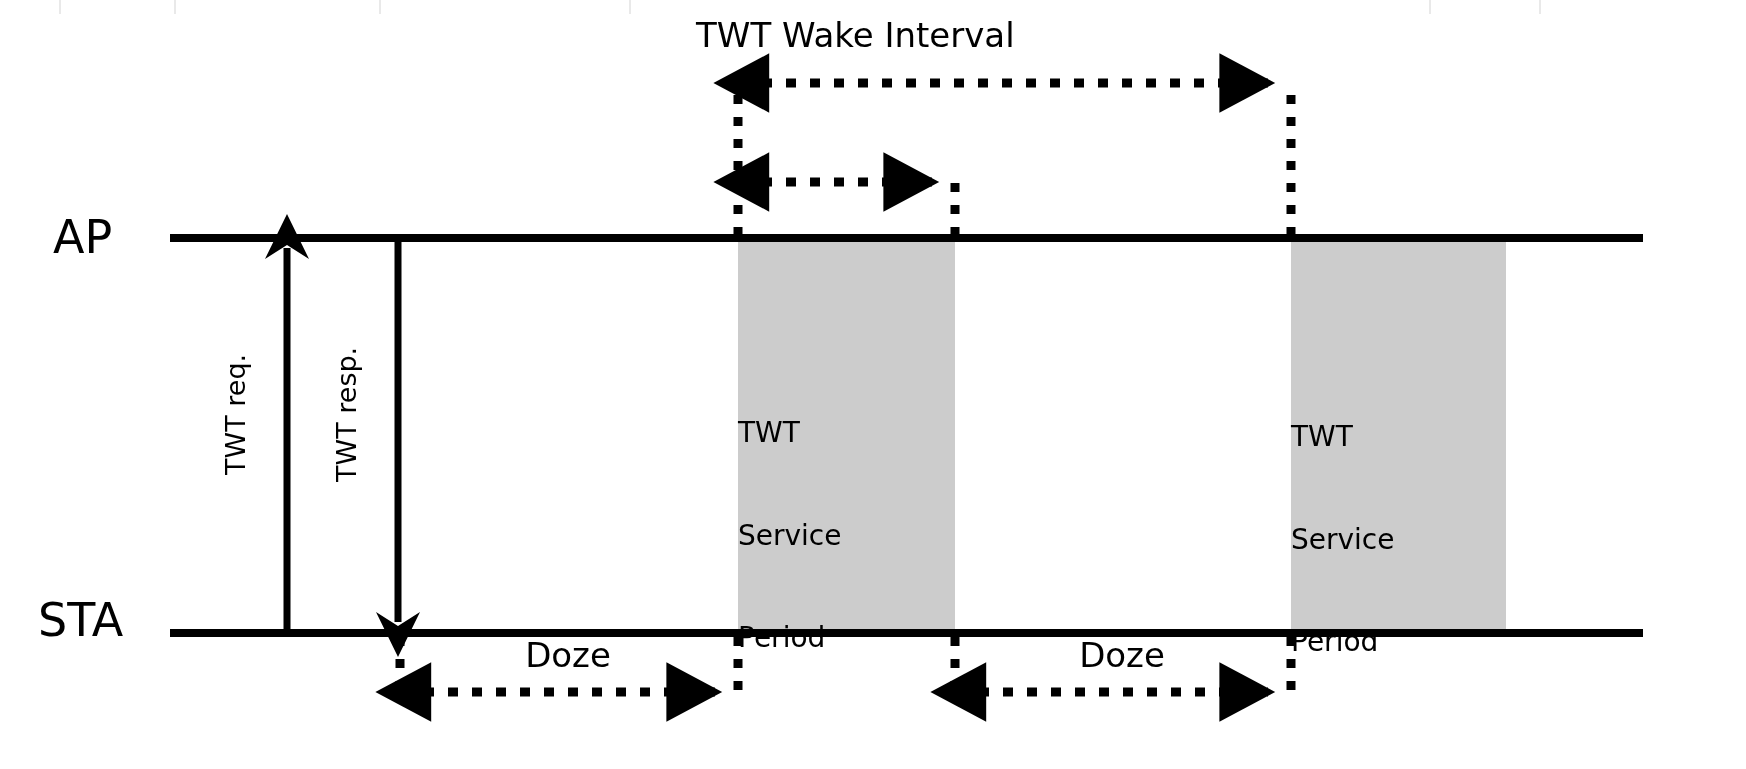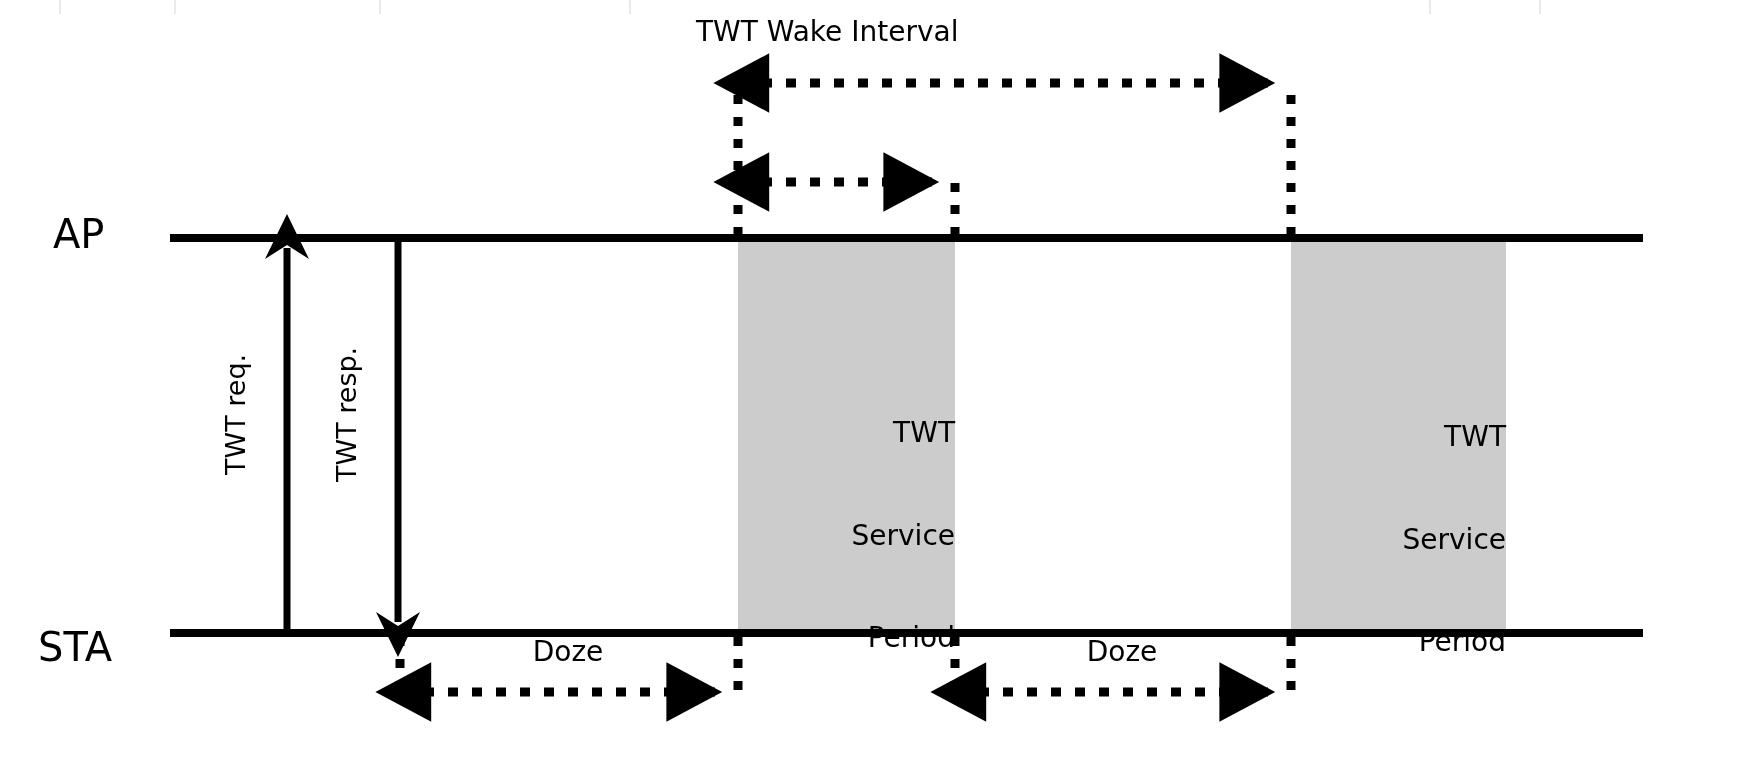--- a/index.html
+++ b/index.html
@@ -1,22 +1,22 @@
 <!DOCTYPE html>
 <html><head>
 <meta charset="utf-8">
 <style>
   html,body{margin:0;padding:0;background:#ffffff;}
   body{font-family:"DejaVu Sans", sans-serif;}
   #canvas{position:relative;width:1746px;height:769px;background:#fff;overflow:hidden;}
   #canvas svg{position:absolute;left:0;top:0;}
   .lbl{position:absolute;color:#000;white-space:pre;}
-  .node-lbl{font-size:40px;line-height:1;}
-  .dim-lbl{font-size:28px;line-height:1;}
-  .sp-lbl{font-size:28px;line-height:1.22;text-align:right;}
+  .node-lbl{font-size:46px;line-height:1;}
+  .dim-lbl{font-size:34px;line-height:1;}
+  .sp-lbl{font-size:28px;line-height:1.22;text-align:left;}
   .rot-lbl{font-size:27px;line-height:1;transform-origin:0 0;}
 </style>
 </head>
 <body>
 
 <div id="canvas">
 
   <svg width="1746" height="769">
     <defs>
       <marker id="ah-up" markerWidth="10" markerHeight="10" refX="5" refY="1.6" orient="auto" markerUnits="strokeWidth">
@@ -85,21 +85,21 @@
       <line x1="955" y1="637" x2="955" y2="692"></line>
       <line x1="1291" y1="637" x2="1291" y2="692"></line>
     </g>
     <g>
       <line x1="979" y1="692" x2="1268" y2="692" stroke="#000" stroke-width="9" stroke-dasharray="10,14" marker-start="url(#ah-dot-l)" marker-end="url(#ah-dot-r)"></line>
     </g>
   </svg>
 
   <div class="lbl node-lbl" style="left:53px;top:214px;">AP</div>
 
-  <div class="lbl node-lbl" style="left:38px;top:627px;">STA</div>
+  <div class="lbl node-lbl" style="left:38px;top:597px;">STA</div>
 
   <div class="lbl rot-lbl" style="left:222px;top:475px;transform:rotate(-90deg);">TWT req.</div>
 
   <div class="lbl rot-lbl" style="left:333px;top:482px;transform:rotate(-90deg);">TWT resp.</div>
 
   <div class="lbl dim-lbl" style="left:696px;top:18px;">TWT Wake Interval</div>
 
 
   <div class="lbl dim-lbl" style="left:478px;top:638px;width:180px;text-align:center;">Doze</div>
 

